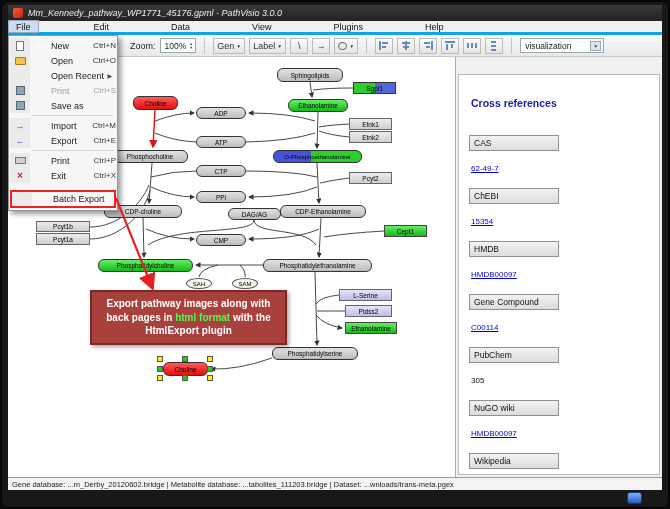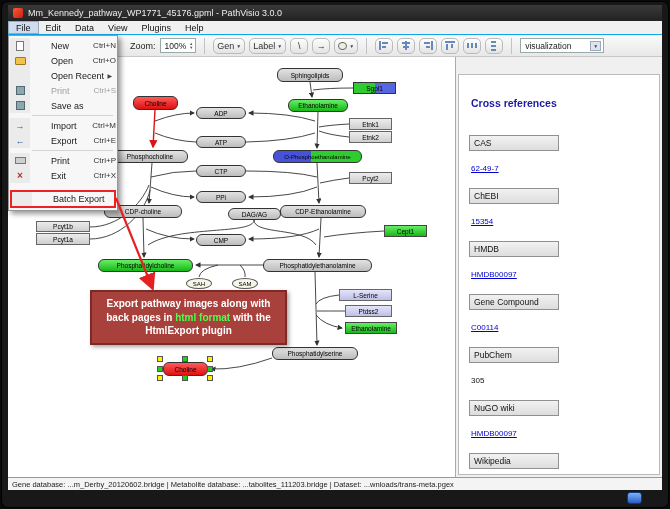--- a/index.html
+++ b/index.html
@@ -2,36 +2,36 @@
 <html><head>
 <meta charset="utf-8">
 <style>
   * { margin:0; padding:0; box-sizing:border-box; }
   html,body { width:670px; height:509px; }
   body { font-family:"Liberation Sans", sans-serif; background:#0a0a0a; position:relative; overflow:hidden; }
 
   .frame { position:absolute; inset:1px; background:#181818; border-radius:7px; border:1px solid #000; }
 
   
-  .titlebar { position:absolute; left:8px; top:5px; width:654px; height:16px; background:linear-gradient(#3a3a3a,#222); display:flex; align-items:center; padding-left:5px; }
+  .titlebar { position:absolute; left:8px; top:5px; width:654px; height:16px; background:linear-gradient(#3a3a3a,#222); display:flex; align-items:center; padding-left:5px;font-style:italic; }
   .app-icon { width:10px; height:10px; background:linear-gradient(135deg,#ff5a2a,#c81e1e); border-radius:2px; margin-right:5px; }
   .title-text { color:#eee; font-size:9px; white-space:nowrap; }
 
   
-  .menubar { position:absolute; left:8px; top:21px; width:654px; height:14px; background:#f0f0f0; border-bottom:1px solid #0ea5e9; display:flex; align-items:center; font-size:9px; color:#111; }
+  .menubar { position:absolute; left:8px; top:21px; width:654px; height:14px; background:#f0f0f0; border-bottom:3px solid #0ea5e9; display:flex; align-items:center; font-size:9px; color:#111;gap:48px; }
   .menubar .mitem { padding:1px 7px; height:13px; display:flex; align-items:center; }
   .menubar .mitem.active { background:#cfdcef; border:1px solid #9ab; }
 
   
   .toolbar { position:absolute; left:8px; top:35px; width:654px; height:22px; background:linear-gradient(#fafafa,#e8e8e8); border-bottom:1px solid #c8c8c8; display:flex; align-items:center; font-size:9px; color:#222; padding-left:122px; gap:4px; }
   .combo { background:#fff; border:1px solid #9aa; height:15px; display:flex; align-items:center; font-size:8.5px; padding:0 2px 0 4px; }
   .combo .arrow { font-size:5px; color:#446; margin-left:4px; background:#dde4ee; border:1px solid #9ab; padding:1px 2px; }
   .spinner { display:flex; flex-direction:column; font-size:4px; color:#456; line-height:4px; margin-left:3px; }
   .tsep { width:1px; height:16px; background:#c2c2c2; margin:0 4px; }
-  .tbtn { min-width:18px; height:16px; border:1px solid #bbb; background:linear-gradient(#fdfdfd,#e4e4e4); border-radius:5px; display:flex; align-items:center; justify-content:center; font-size:9px; color:#333; padding:0 3px; gap:2px; }
+  .tbtn { min-width:18px; height:16px; border:1px solid #bbb; background:linear-gradient(#fdfdfd,#e4e4e4); border-radius:0; display:flex; align-items:center; justify-content:center; font-size:9px; color:#333; padding:0 3px; gap:2px; }
   .tbtn .arrow { font-size:5px; color:#446; }
   .mini-ico { width:9px; height:8px; border:1px solid #666; background:#e8f0e0; }
   .mini-ico.round { border-radius:4px; }
   .ali { width:10px; height:9px; position:relative; }
   .ali i { position:absolute; background:#6688bb; }
 
   
   .filemenu { position:absolute; left:8px; top:35px; width:110px; background:#f7f7f7; border:1px solid #979797; box-shadow:3px 3px 5px rgba(0,0,0,.4); z-index:100; padding:2px 1px; }
   .fm-row { display:flex; align-items:center; height:15px; font-size:9px; color:#1a1a1a; position:relative; }
   .fm-row .icell { width:20px; align-self:stretch; background:#ebebeb; display:flex; align-items:center; justify-content:center; flex:none; }

